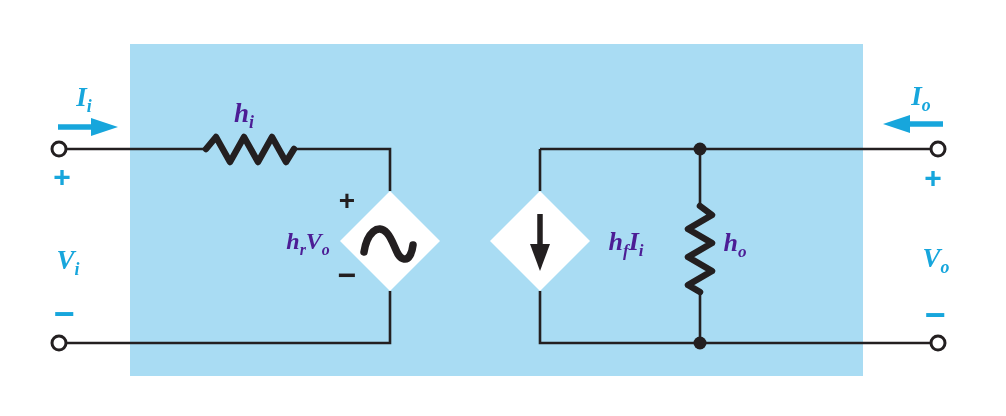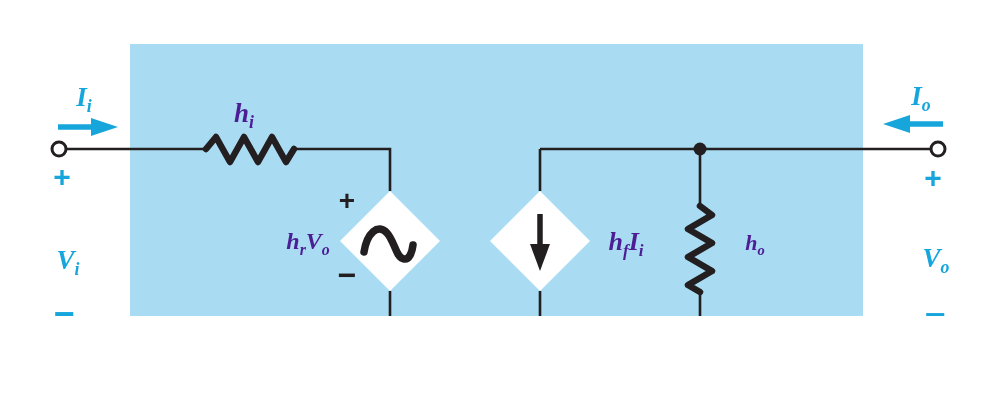--- a/index.html
+++ b/index.html
@@ -1,18 +1,18 @@
 <!DOCTYPE html>
 <html><head>
 <meta charset="utf-8">
 <style>
   html,body{margin:0;padding:0;background:#ffffff;}
   .stage{
     position:relative;
-    width:1006px;height:316px;
+    width:1006px;height:376px;
     background:#ffffff;
     font-family:"Liberation Serif", serif;
     overflow:hidden;
   }
   .stage svg{position:absolute;left:0;top:0;}
   .lbl{
     position:absolute;
     transform:translate(-50%,-50%);
     font-style:italic;
     font-weight:bold;
@@ -103,21 +103,21 @@
   <div class="lbl" style="left:244px;top:113px;"><span>h</span><sub>i</sub></div>
 
   <div class="sign" style="left:347px;top:201px;font-size:28px;">+</div>
 
   <div class="lbl" style="left:308px;top:241px;font-size:24px;"><span>h</span><sub>r</sub><span>V</span><sub>o</sub></div>
 
   <div class="sign minus" style="left:347px;top:275px;font-size:32px;">−</div>
 
   <div class="lbl" style="left:626px;top:242px;font-size:26px;"><span>h</span><sub>f</sub><span>I</span><sub>i</sub></div>
 
-  <div class="lbl" style="left:755px;top:243px;font-size:22px;"><span>h</span><sub>o</sub></div>
+  <div class="lbl" style="left:735px;top:243px;font-size:26px;"><span>h</span><sub>o</sub></div>
 
   <div class="lbl cyan" style="left:921px;top:96px;"><span>I</span><sub>o</sub></div>
 
   <div class="sign cyan" style="left:933px;top:178px;">+</div>
 
   <div class="lbl cyan" style="left:936px;top:258px;"><span>V</span><sub>o</sub></div>
 
   <div class="sign cyan minus" style="left:935px;top:315px;">−</div>
 
 </div>

